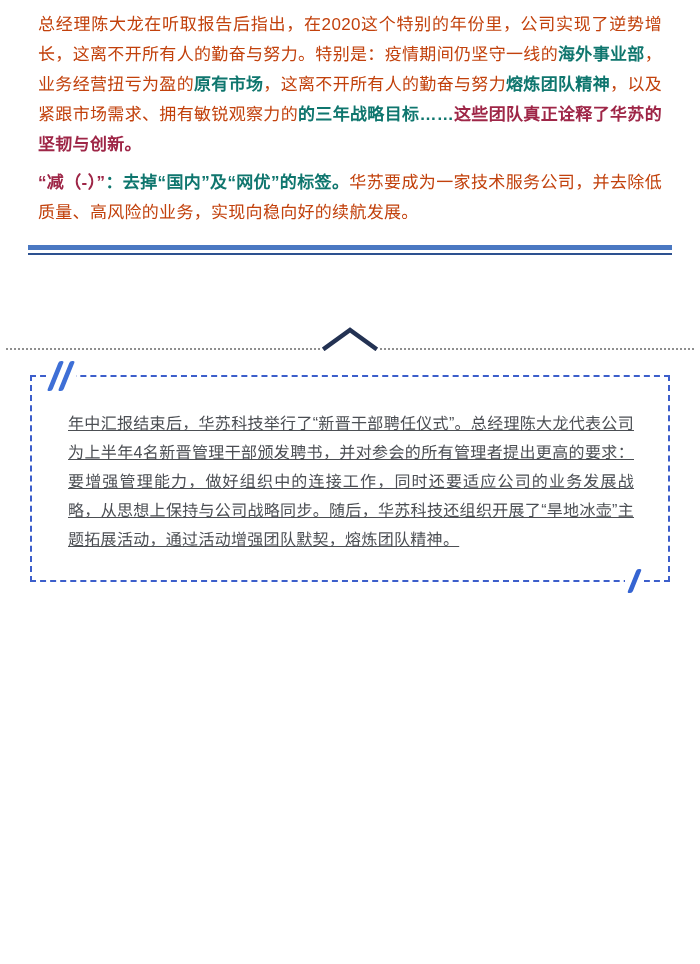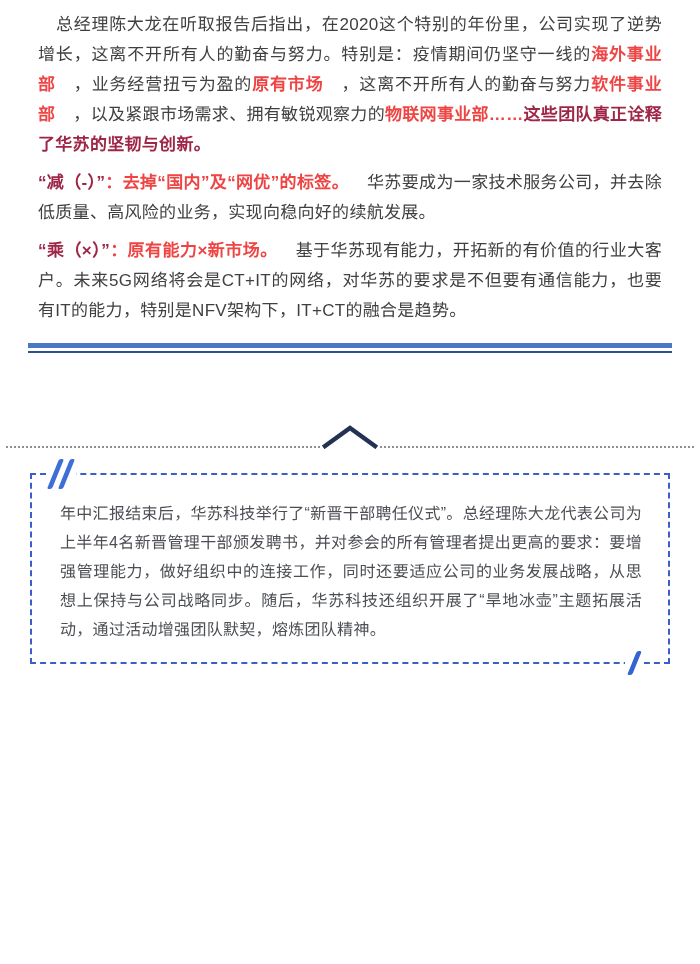--- a/index.html
+++ b/index.html
@@ -15,22 +15,22 @@
   
   .article {
     padding: 10px 38px 0 38px;
     font-size: 17px;
     line-height: 30px;
     color: #4c4f54;
     text-align: justify;
     letter-spacing: 0.3px;
   }
   .article p { margin: 0 0 8px 0; }
-  .seg-n { color: #404040; font-weight: 400; margin-left: 18px; }
-  .seg-b { color: #ef4444; font-weight: 700; }
+  .seg-n { color: #c2410c; font-weight: 400; }
+  .seg-b { color: #0f766e; font-weight: 700; }
   .seg-r { color: #9e2647; font-weight: 700; }
   
   .divider { margin: 17px 28px 0 28px; }
   .divider .thick { height: 5px; background: #4a78c2; }
   .divider .thin  { height: 2px; background: #2d5190; margin-top: 3px; }
   
   .fold-row {
     display: flex;
     align-items: flex-end;
     margin: 72px 6px 0 6px;
@@ -44,26 +44,27 @@
   }
   .chevron-svg { display: block; margin: 0 2px; }
   
   .callout {
     position: relative;
     margin: 24px 30px 20px 30px;
     border: 2px dashed #3c5ecb;
     padding: 24px 26px 18px 28px;
   }
   .callout p {
-    margin: 0;
+    margin: 8px;
     font-size: 16px;
     line-height: 29px;
     color: #4c4f54;
     text-align: justify;
     letter-spacing: 0.3px;
+    text-decoration: underline;
   }
   .mark {
     position: absolute;
     display: flex;
     gap: 6px;
     background: #ffffff;
     padding: 0 7px;
   }
   .mark i {
     display: block;
@@ -78,33 +79,30 @@
   .mark-close i { height: 24px; background: #3564d2; }
 </style>
 </head>
 <body>
 
 <div class="page">
 
   <div class="article">
 
     <p>
-      <span class="seg-n">总经理陈大龙在听取报告后指出，在2020这个特别的年份里，公司实现了逆势增长，这离不开所有人的勤奋与努力。特别是：疫情期间仍坚守一线的</span><span class="seg-b">海外事业部</span><span class="seg-n">，业务经营扭亏为盈的</span><span class="seg-b">原有市场</span><span class="seg-n">，这离不开所有人的勤奋与努力</span><span class="seg-b">软件事业部</span><span class="seg-n">，以及紧跟市场需求、拥有敏锐观察力的</span><span class="seg-b">物联网事业部……</span><span class="seg-r">这些团队真正诠释了华苏的坚韧与创新。</span>
+      <span class="seg-n">总经理陈大龙在听取报告后指出，在2020这个特别的年份里，公司实现了逆势增长，这离不开所有人的勤奋与努力。特别是：疫情期间仍坚守一线的</span><span class="seg-b">海外事业部</span><span class="seg-n">，业务经营扭亏为盈的</span><span class="seg-b">原有市场</span><span class="seg-n">，这离不开所有人的勤奋与努力</span><span class="seg-b">熔炼团队精神</span><span class="seg-n">，以及紧跟市场需求、拥有敏锐观察力的</span><span class="seg-b">的三年战略目标……</span><span class="seg-r">这些团队真正诠释了华苏的坚韧与创新。</span>
     </p>
 
 
 
     <p>
       <span class="seg-r">“减（-）”</span><span class="seg-b">：去掉“国内”及“网优”的标签。</span><span class="seg-n">华苏要成为一家技术服务公司，并去除低质量、高风险的业务，实现向稳向好的续航发展。</span>
     </p>
 
 
-    <p>
-      <span class="seg-r">“乘（×）”</span><span class="seg-b">：原有能力×新市场。</span><span class="seg-n">基于华苏现有能力，开拓新的有价值的行业大客户。未来5G网络将会是CT+IT的网络，对华苏的要求是不但要有通信能力，也要有IT的能力，特别是NFV架构下，IT+CT的融合是趋势。</span>
-    </p>
 
   </div>
 
   <div class="divider">
     <div class="thick"></div>
     <div class="thin"></div>
   </div>
 
   <div class="fold-row">
     <div class="dot-line"></div>

